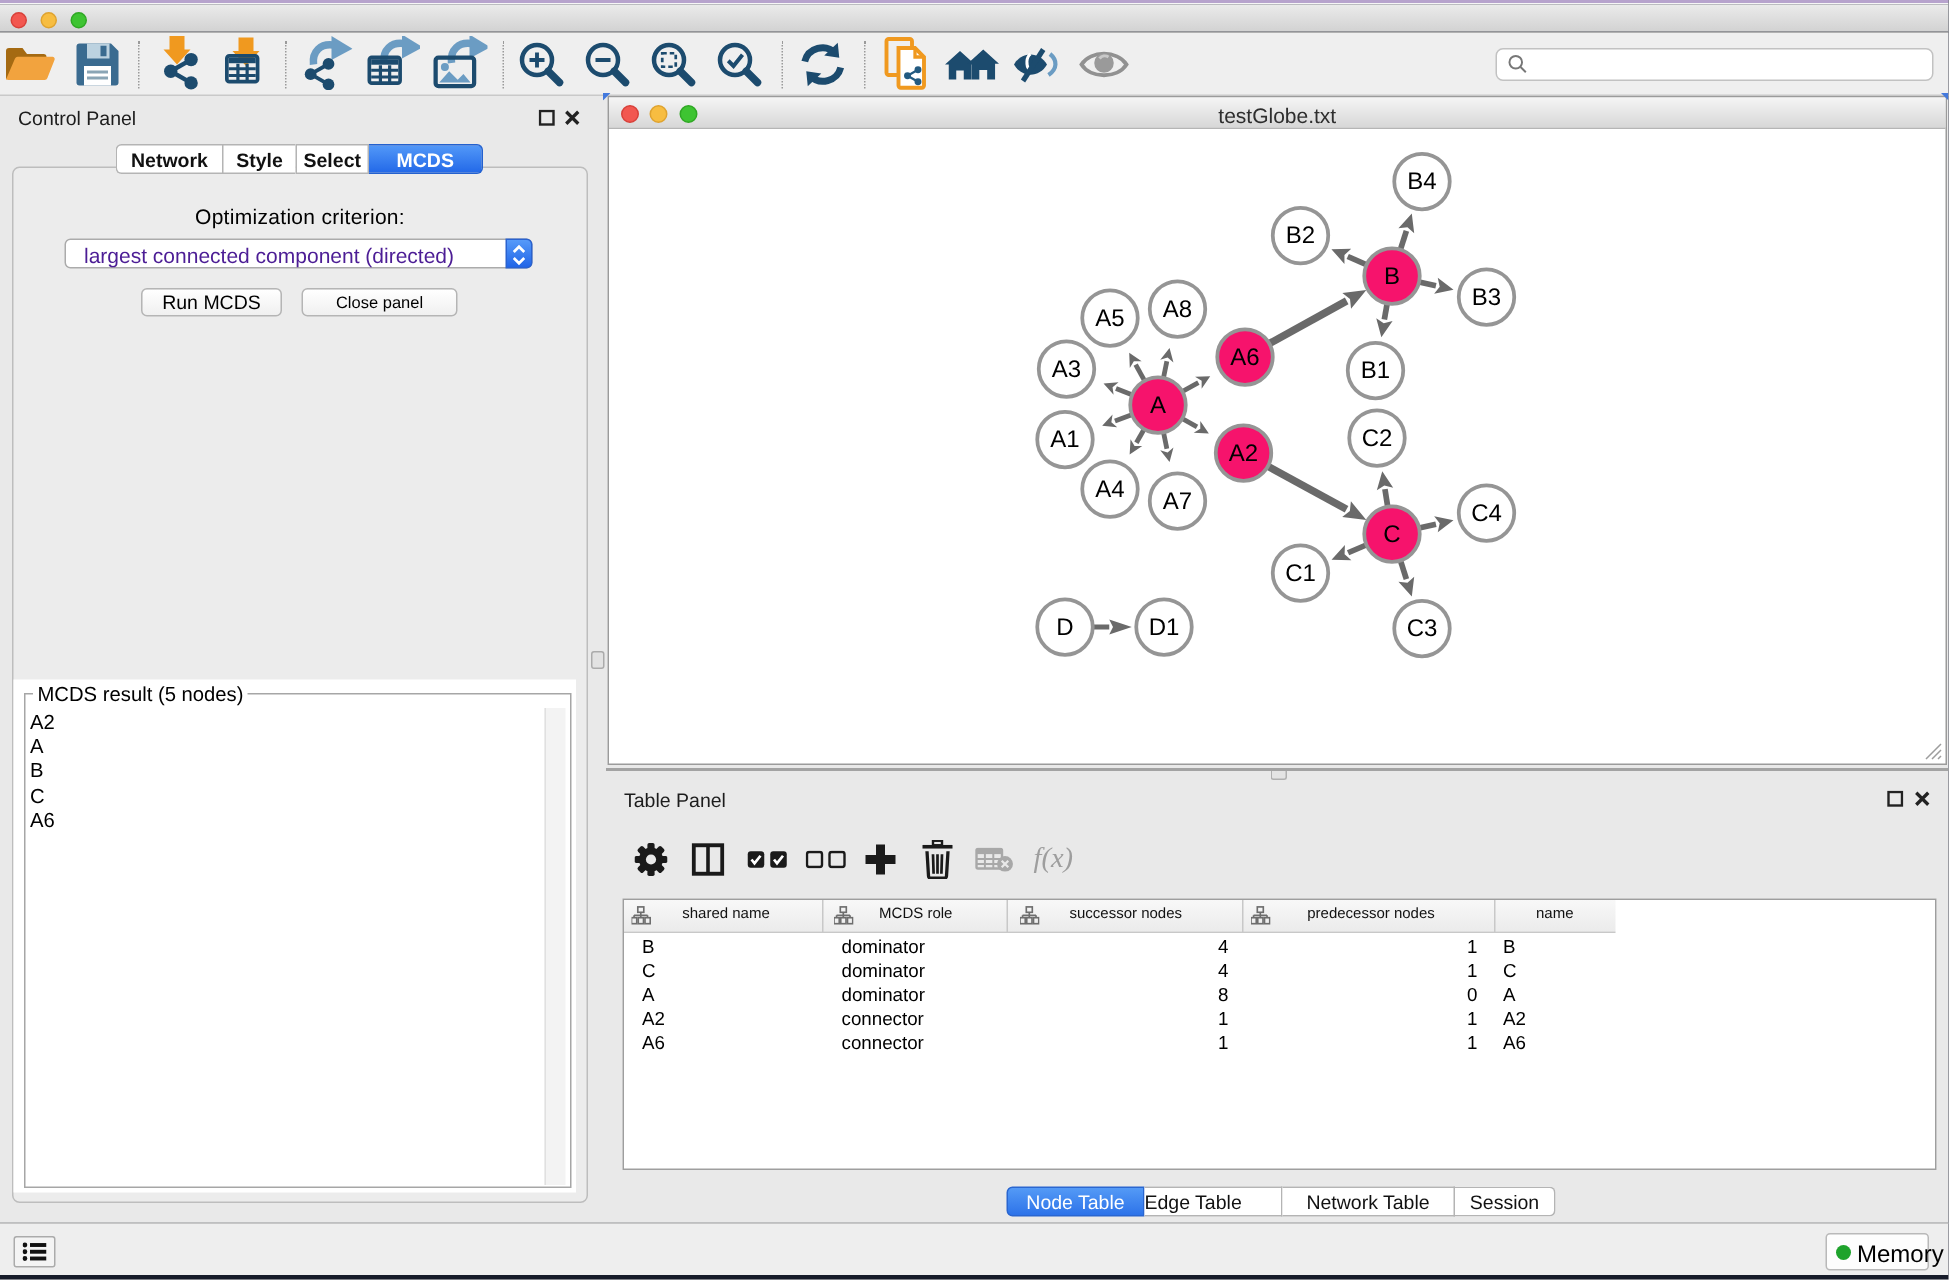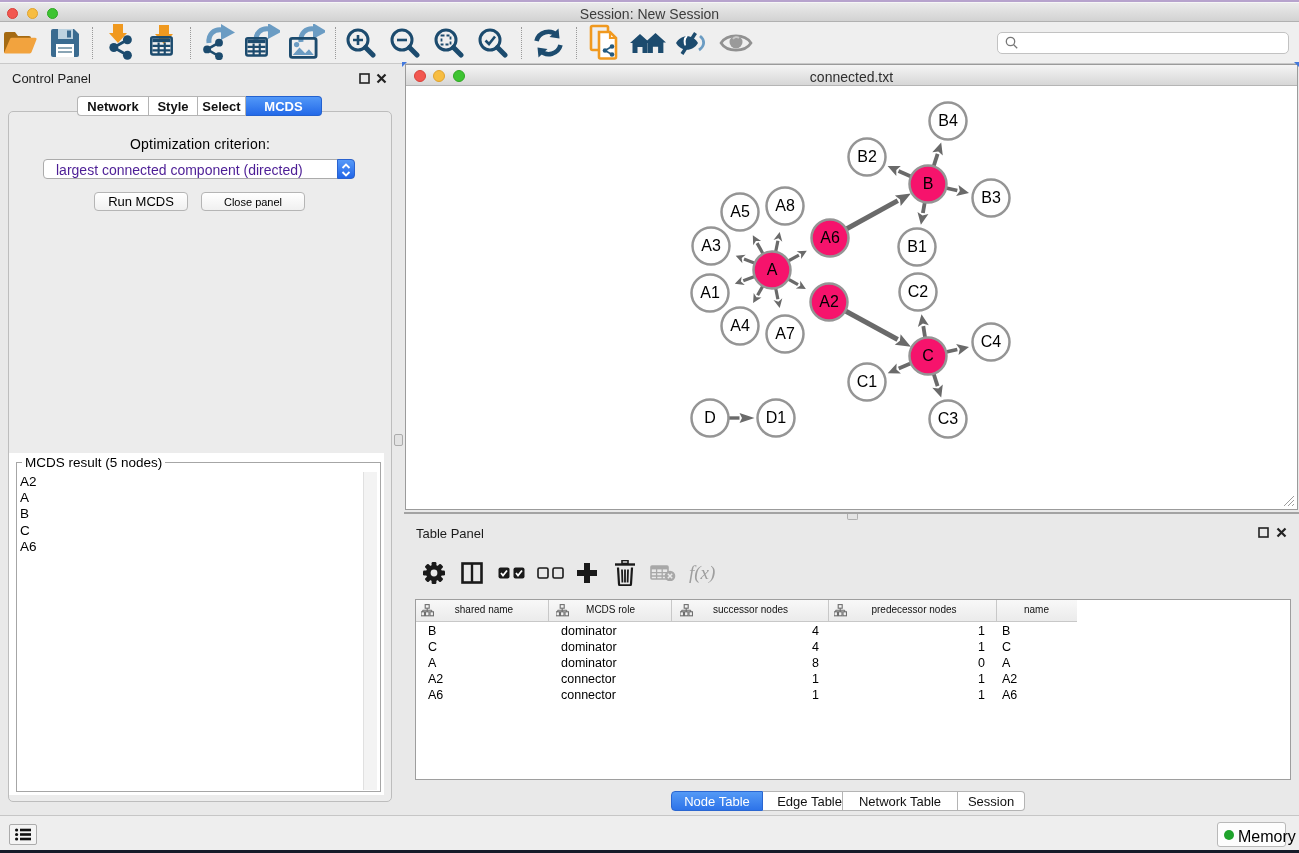--- a/index.html
+++ b/index.html
@@ -11,21 +11,20 @@
 </style>
 </head>
 <body>
 
 <div class="abs" style="left:0;top:0;width:1299px;height:2px;background:#b7a3cd;"></div>
 
 <div class="abs" style="left:0;top:2px;width:1299px;height:20px;background:linear-gradient(#ebebeb,#d2d2d2);border-bottom:1px solid #b1b1b1;border-top:1px solid #f6f6f6;">
   <div class="tl" style="left:7px;width:11px;height:11px;background:#f25750;border:1px solid #d8413a;top:5px;"></div>
   <div class="tl" style="left:27px;width:11px;height:11px;background:#f7bd41;border:1px solid #dfa32f;top:5px;"></div>
   <div class="tl" style="left:47px;width:11px;height:11px;background:#3ec432;border:1px solid #2fa824;top:5px;"></div>
-  <div class="abs" style="left:0;width:100%;text-align:center;top:3px;font-size:14px;color:#3c3c3c;">Session: New Session</div>
 </div>
 
 <div class="abs" style="left:0;top:22px;width:1299px;height:42px;background:#efefef;border-bottom:1px solid #c9c9c9;">
 
   <div class="abs" style="left:92px;top:5px;height:32px;border-left:1px dotted #9a9a9a;"></div>
   <div class="abs" style="left:190px;top:5px;height:32px;border-left:1px dotted #9a9a9a;"></div>
   <div class="abs" style="left:335px;top:5px;height:32px;border-left:1px dotted #9a9a9a;"></div>
   <div class="abs" style="left:521px;top:5px;height:32px;border-left:1px dotted #9a9a9a;"></div>
   <div class="abs" style="left:576px;top:5px;height:32px;border-left:1px dotted #9a9a9a;"></div>
   <svg class="abs" style="left:2px;top:7px" width="36" height="28" viewBox="0 0 36 28">
@@ -204,21 +203,21 @@
 </div>
 
 <div class="abs" style="left:404px;top:64px;width:895px;height:751px;background:#e9e9e9;">
 
   <div class="abs" style="left:1px;top:0px;width:893px;height:446px;background:#fff;border:1px solid #9b9b9b;">
 
     <div class="abs" style="left:0;top:0;width:891px;height:21px;background:linear-gradient(#f5f5f5,#d7d7d7);border-bottom:1px solid #b5b5b5;">
       <div class="tl" style="left:8px;top:5px;background:#f25750;border:1px solid #d8413a;"></div>
       <div class="tl" style="left:27px;top:5px;background:#f7bd41;border:1px solid #dfa32f;"></div>
       <div class="tl" style="left:47px;top:5px;background:#3ec432;border:1px solid #2fa824;"></div>
-      <div class="abs" style="left:0;width:100%;text-align:center;top:4px;font-size:14px;color:#2e2e2e;">connected.txt</div>
+      <div class="abs" style="left:0;width:100%;text-align:center;top:4px;font-size:14px;color:#2e2e2e;">testGlobe.txt</div>
     </div>
 
     <div class="abs" style="left:0;top:22px;width:891px;height:423px;overflow:hidden;">
       <svg width="892" height="424" viewBox="0 0 892 424" style="position:absolute;left:0;top:0">
 <line x1="366.0" y1="183.0" x2="337.3" y2="193.7" stroke="#6a6a6a" stroke-width="3.2"></line>
 <path d="M328.8,196.8 L335.7,189.4 L334.9,194.5 L338.8,197.9 Z" fill="#6a6a6a"></path>
 <line x1="366.0" y1="183.0" x2="338.0" y2="172.0" stroke="#6a6a6a" stroke-width="3.2"></line>
 <path d="M329.7,168.7 L339.7,167.8 L335.7,171.1 L336.4,176.2 Z" fill="#6a6a6a"></path>
 <line x1="366.0" y1="183.0" x2="351.6" y2="208.2" stroke="#6a6a6a" stroke-width="3.2"></line>
 <path d="M347.1,216.0 L347.7,205.9 L350.4,210.3 L355.5,210.4 Z" fill="#6a6a6a"></path>
@@ -452,21 +451,21 @@
           <span class="abs" style="left:145px;">connector</span>
           <span class="abs" style="left:330px;width:73px;text-align:right;">1</span>
           <span class="abs" style="left:500px;width:69px;text-align:right;">1</span>
           <span class="abs" style="left:586px;">A6</span>
         </div>
     </div>
   </div>
 
   <div class="abs" style="left:267px;top:727px;height:20px;display:flex;font-size:13px;">
     <div style="width:92px;background:linear-gradient(#549af6,#2d73e9);border:1px solid #2a66d0;border-radius:4px 0 0 4px;color:#fff;text-align:center;line-height:19px;">Node Table</div>
-    <div style="width:80px;background:#fff;border:1px solid #b4b4b4;border-left:none;color:#111;text-align:right;line-height:19px;">Edge Table</div>
+    <div style="width:92px;background:#fff;border:1px solid #b4b4b4;border-left:none;color:#111;text-align:left;line-height:19px;">Edge Table</div>
     <div style="width:115px;background:#fff;border:1px solid #b4b4b4;border-left:none;color:#111;text-align:center;line-height:19px;">Network Table</div>
     <div style="width:67px;background:#fff;border:1px solid #b4b4b4;border-left:none;border-radius:0 4px 4px 0;color:#111;text-align:center;line-height:19px;">Session</div>
   </div>
 </div>
 
 <div class="abs" style="left:0;top:815px;width:1299px;height:35px;background:#eeeeee;border-top:1px solid #c6c6c6;">
   <div class="abs" style="left:9px;top:8px;width:28px;height:21px;background:#f4f4f4;border:1px solid #ababab;border-radius:2px;">
     <svg width="16" height="13" viewBox="0 0 16 13" style="position:absolute;left:5px;top:3px">
       <circle cx="1.6" cy="2" r="1.6" fill="#111"></circle>
         <circle cx="1.6" cy="6.5" r="1.6" fill="#111"></circle>

